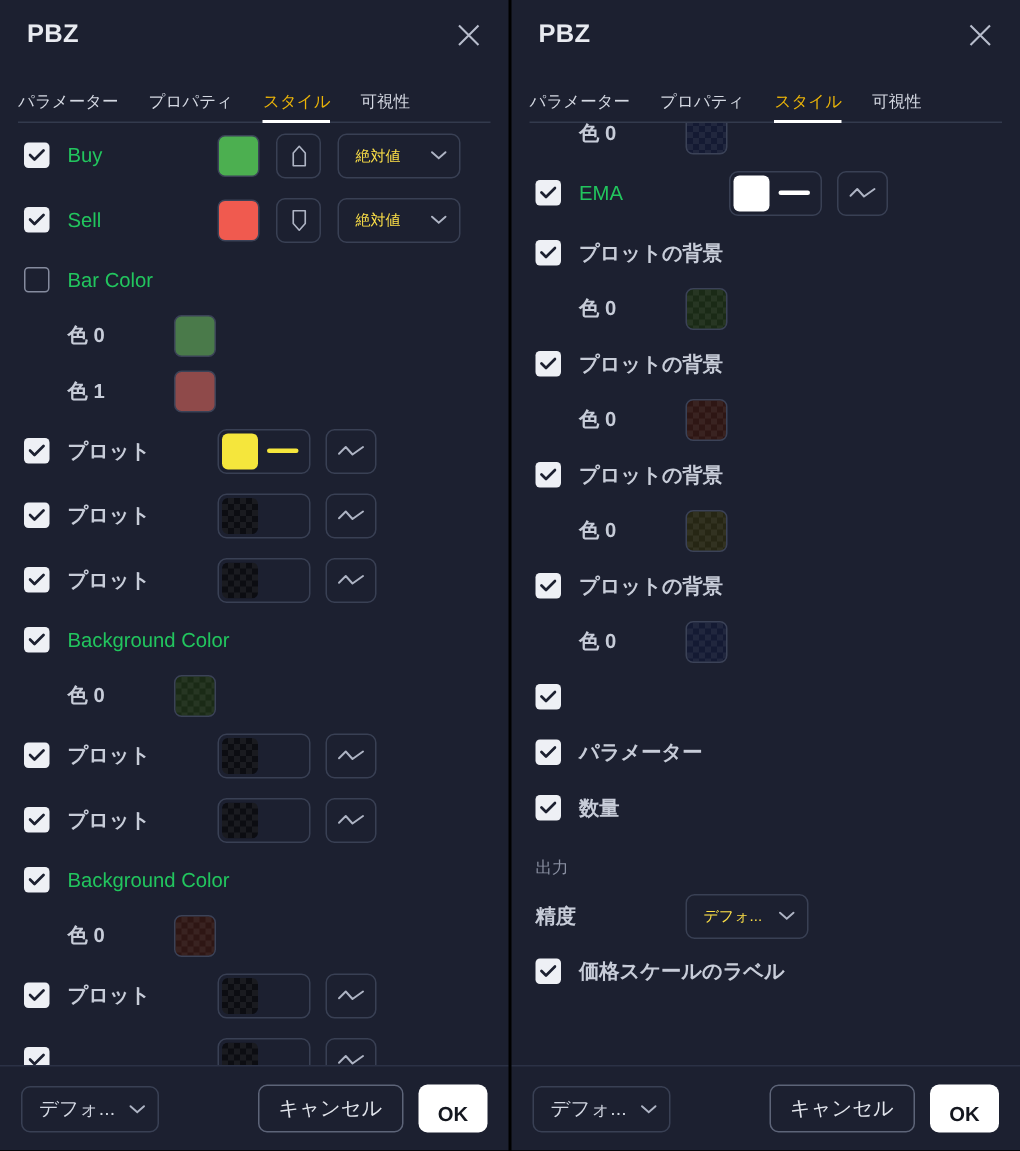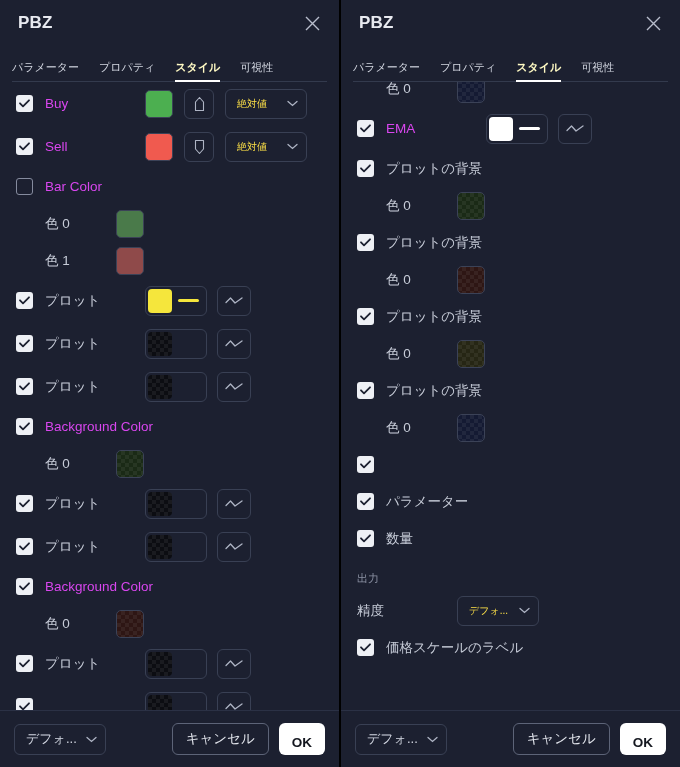--- a/index.html
+++ b/index.html
@@ -47,21 +47,21 @@
   .tabs::after {
     content:""; position:absolute; left:12px; right:12px; bottom:0;
     height:1px; background:#333a4d;
   }
   .tab {
     font-size: 11px; color: #d4d8e2; padding: 0 0 7px 0;
     margin-right: 20px; position: relative; cursor: pointer;
     white-space: nowrap;
   }
   .tab:last-child { margin-right: 0; }
-  .tab.active { color: #fef9c3; font-weight: bold; }
+  .tab.active { color: #eab308; font-weight: normal; }
   .tab.active::after {
     content:""; position:absolute; left:0; right:0; bottom:0;
     height:2px; background:#ffffff; z-index:2;
   }
 
   
   .body {
     flex: 1 1 auto; position: relative; overflow: hidden;
     padding: 0 14px 0 16px;
   }
@@ -78,23 +78,23 @@
   .cb {
     width: 17px; height: 17px; border-radius: 3px;
     flex: 0 0 17px; margin-right: 12px;
     display: flex; align-items: center; justify-content: center;
   }
   .cb.on { background: #eef0f5; }
   .cb.off { background: transparent; border: 1.6px solid #858b9e; }
   .cb.on svg { display:block; }
 
   .lbl {
-    color: #d946ef; font-size: 13.5px; white-space: nowrap;
-  }
-  .lbl.jp { color: #c7ccd8; }
+    color: #22c55e; font-size: 13.5px; white-space: nowrap;
+  }
+  .lbl.jp { color: #c7ccd8; font-weight: bold; }
   .lbl.indent { margin-left: 29px; }
   .lbl.w { width: 100px; }
   .lbl.w-sub { width: 71px; }
 
   
   .swatch {
     width: 28px; height: 28px; border-radius: 5px;
     border: 1px solid #3a4considering; 
   }
   .swatch {

